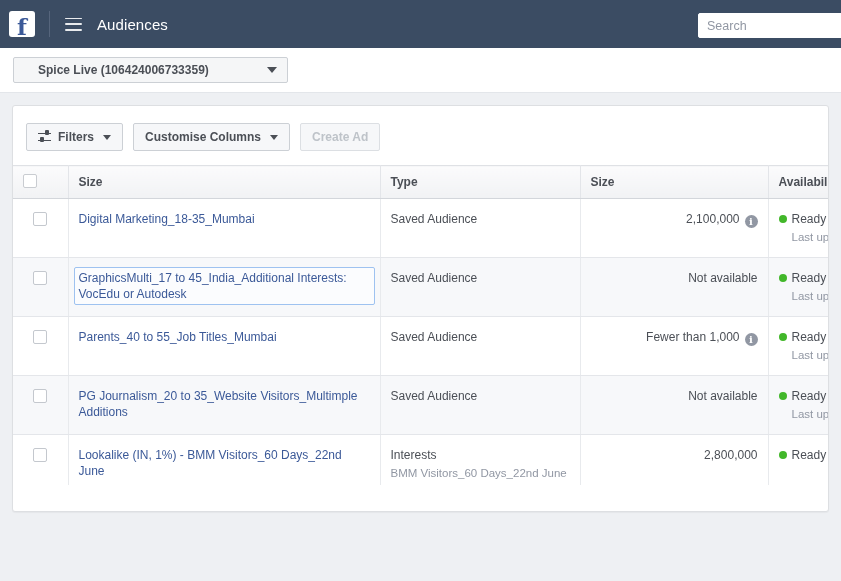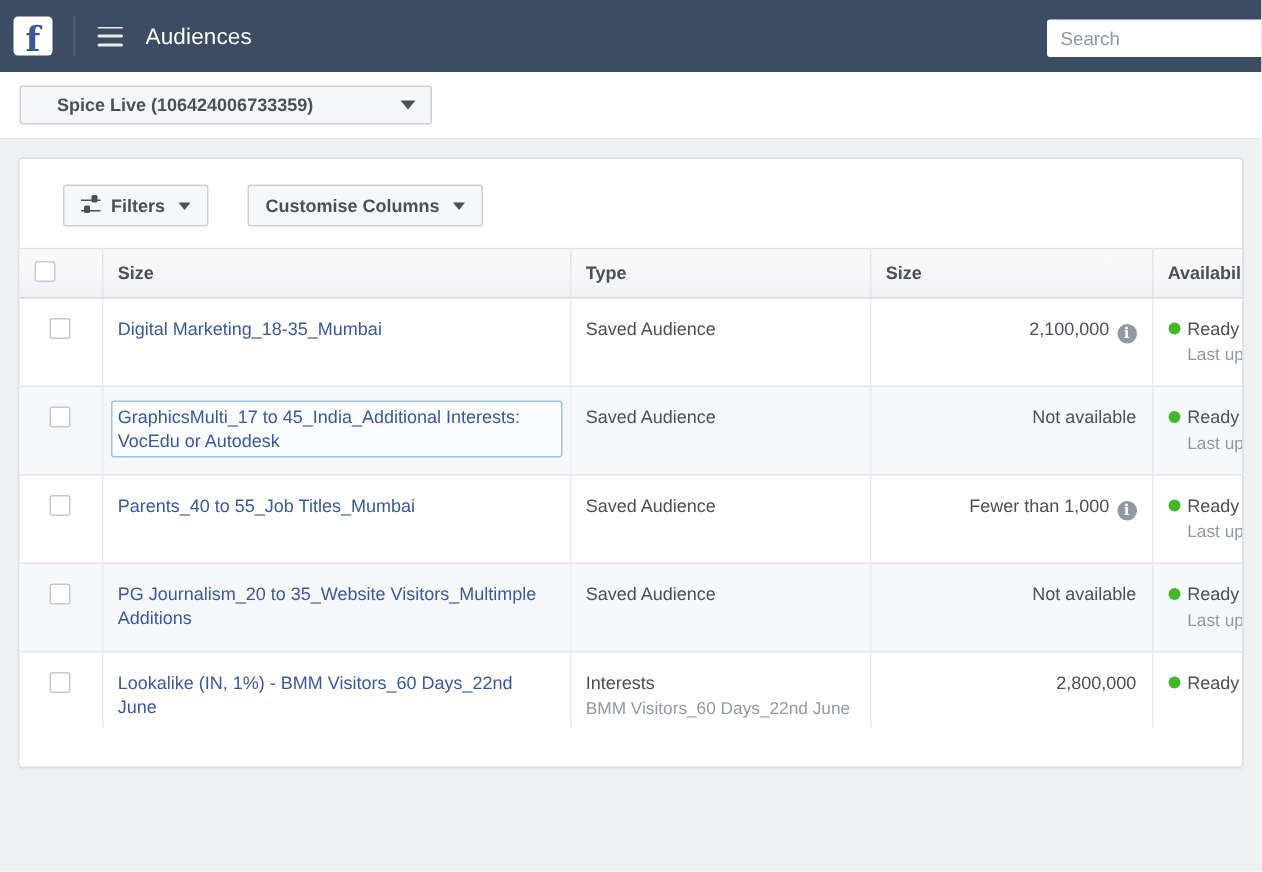--- a/index.html
+++ b/index.html
@@ -120,21 +120,20 @@
     border: 1px solid #ccd0d5;
     border-radius: 2px;
     display: inline-flex;
     align-items: center;
     padding: 0 11px;
     font-size: 12px;
     font-weight: bold;
     color: #4b4f56;
     cursor: pointer;
     white-space: nowrap;
-    margin-left: 16px;
   }
   .btn .caret {
     border-top-color: #4b4f56;
     border-left-width: 4.5px; border-right-width: 4.5px; border-top-width: 5.5px;
     margin-left: 9px;
   }
   .btn.disabled {
     color: #bec3c9;
     background: #f6f7f9;
     border-color: #dcdfe3;
@@ -321,20 +320,23 @@
         </span>
         <span>Filters</span>
         <span class="caret"></span>
       </div>
 
       <div class="btn">
         <span>Customise Columns</span>
         <span class="caret"></span>
       </div>
 
+      <div class="btn disabled">
+        <span>Create Ad</span>
+      </div>
 
     </div>
 
     <div class="table-clip">
       <table class="audiences">
         <thead>
           <tr>
             <th class="col-check">
               <span class="cbox"></span>
             </th>

